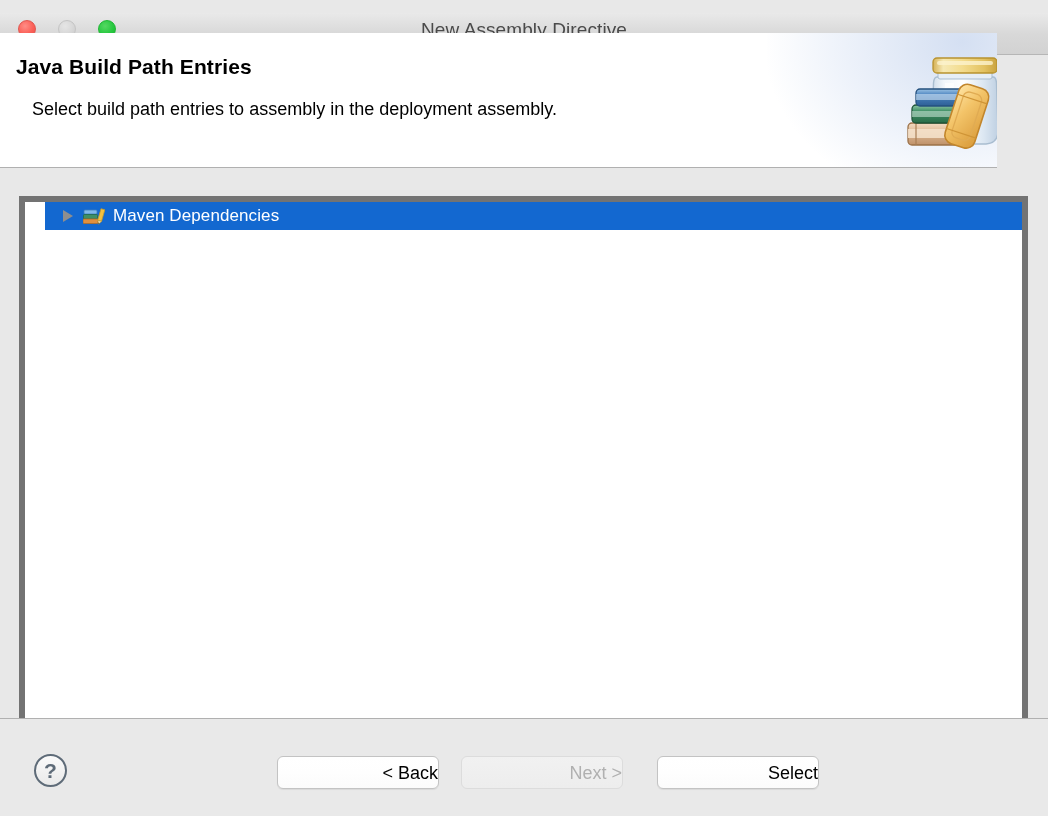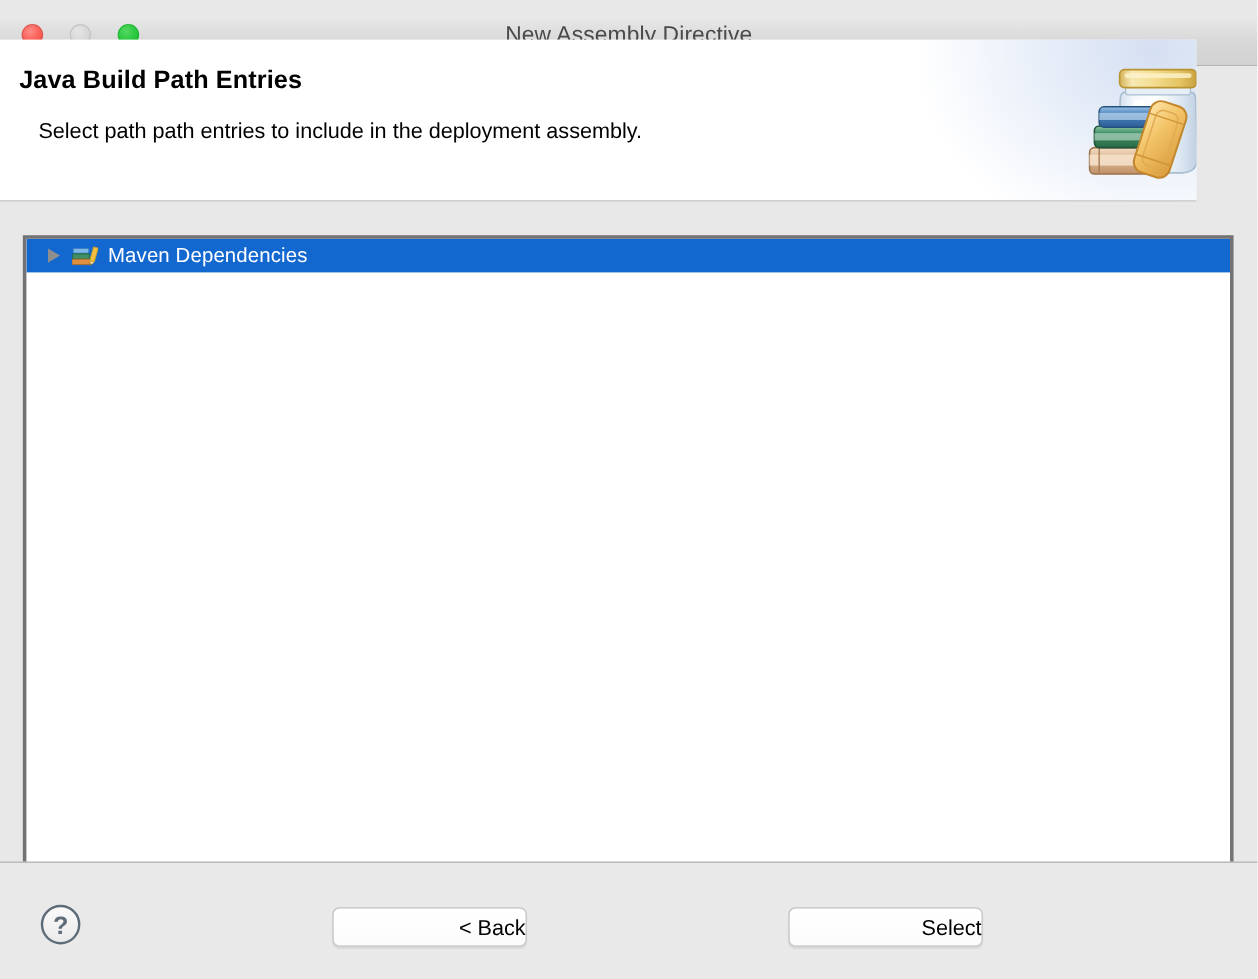--- a/index.html
+++ b/index.html
@@ -102,23 +102,24 @@
     width: 1048px;
     height: 550px;
     background: #e8e8e8;
   }
   #tree-panel {
     position: absolute;
     left: 19px; top: 28px;
     width: 1009px;
     height: 528px;
     background: #ffffff;
-    border: 3px solid #737373;
+    border: 6px solid #737373;
     box-sizing: border-box;
     overflow: hidden;
+    padding-left: 20px;
   }
   .tree-row {
     position: relative;
     height: 28px;
     display: flex;
     align-items: center;
     padding-left: 16px;
     box-sizing: border-box;
   }
   .tree-row.selected {
@@ -207,21 +208,21 @@
   <div id="titlebar">
     <div class="traffic" id="tl-close"></div>
     <div class="traffic" id="tl-min"></div>
     <div class="traffic" id="tl-max"></div>
     <div class="title">New Assembly Directive</div>
   </div>
 
   <div id="header">
     <div id="header-wash"></div>
     <h1>Java Build Path Entries</h1>
-    <div class="subtitle">Select path path entries to include in the deployment assembly.</div>
+    <div class="subtitle">Select build path entries to assembly in the deployment assembly.</div>
 
     <div id="jar-icon">
       <svg width="136" height="118" viewBox="0 0 136 118" xmlns="http://www.w3.org/2000/svg">
         <defs>
           <linearGradient id="jarGlass" x1="0" y1="0" x2="1" y2="0">
             <stop offset="0%" stop-color="#cfdcea"></stop>
             <stop offset="18%" stop-color="#f2f7fb"></stop>
             <stop offset="48%" stop-color="#ffffff"></stop>
             <stop offset="78%" stop-color="#dce7f2"></stop>
             <stop offset="100%" stop-color="#bfd0e2"></stop>
@@ -328,16 +329,17 @@
             <stop offset="0%" stop-color="#fbfbfb"></stop>
             <stop offset="100%" stop-color="#e9e9e9"></stop>
           </linearGradient>
         </defs>
         <circle cx="17.5" cy="17.5" r="15.5" fill="url(#helpGrad)" stroke="#5e6b78" stroke-width="2"></circle>
         <text x="17.5" y="25" text-anchor="middle" font-family="Liberation Sans, sans-serif" font-size="21" font-weight="bold" fill="#5e6b78">?</text>
       </svg>
     </div>
 
     <div class="btn btn-default" id="btn-back">&lt; Back</div>
+    <div class="btn btn-disabled" id="btn-next">Next &gt;</div>
     <div class="btn btn-default" id="btn-cancel">Select</div>
   </div>
 
 </div>
 
 </body></html>

